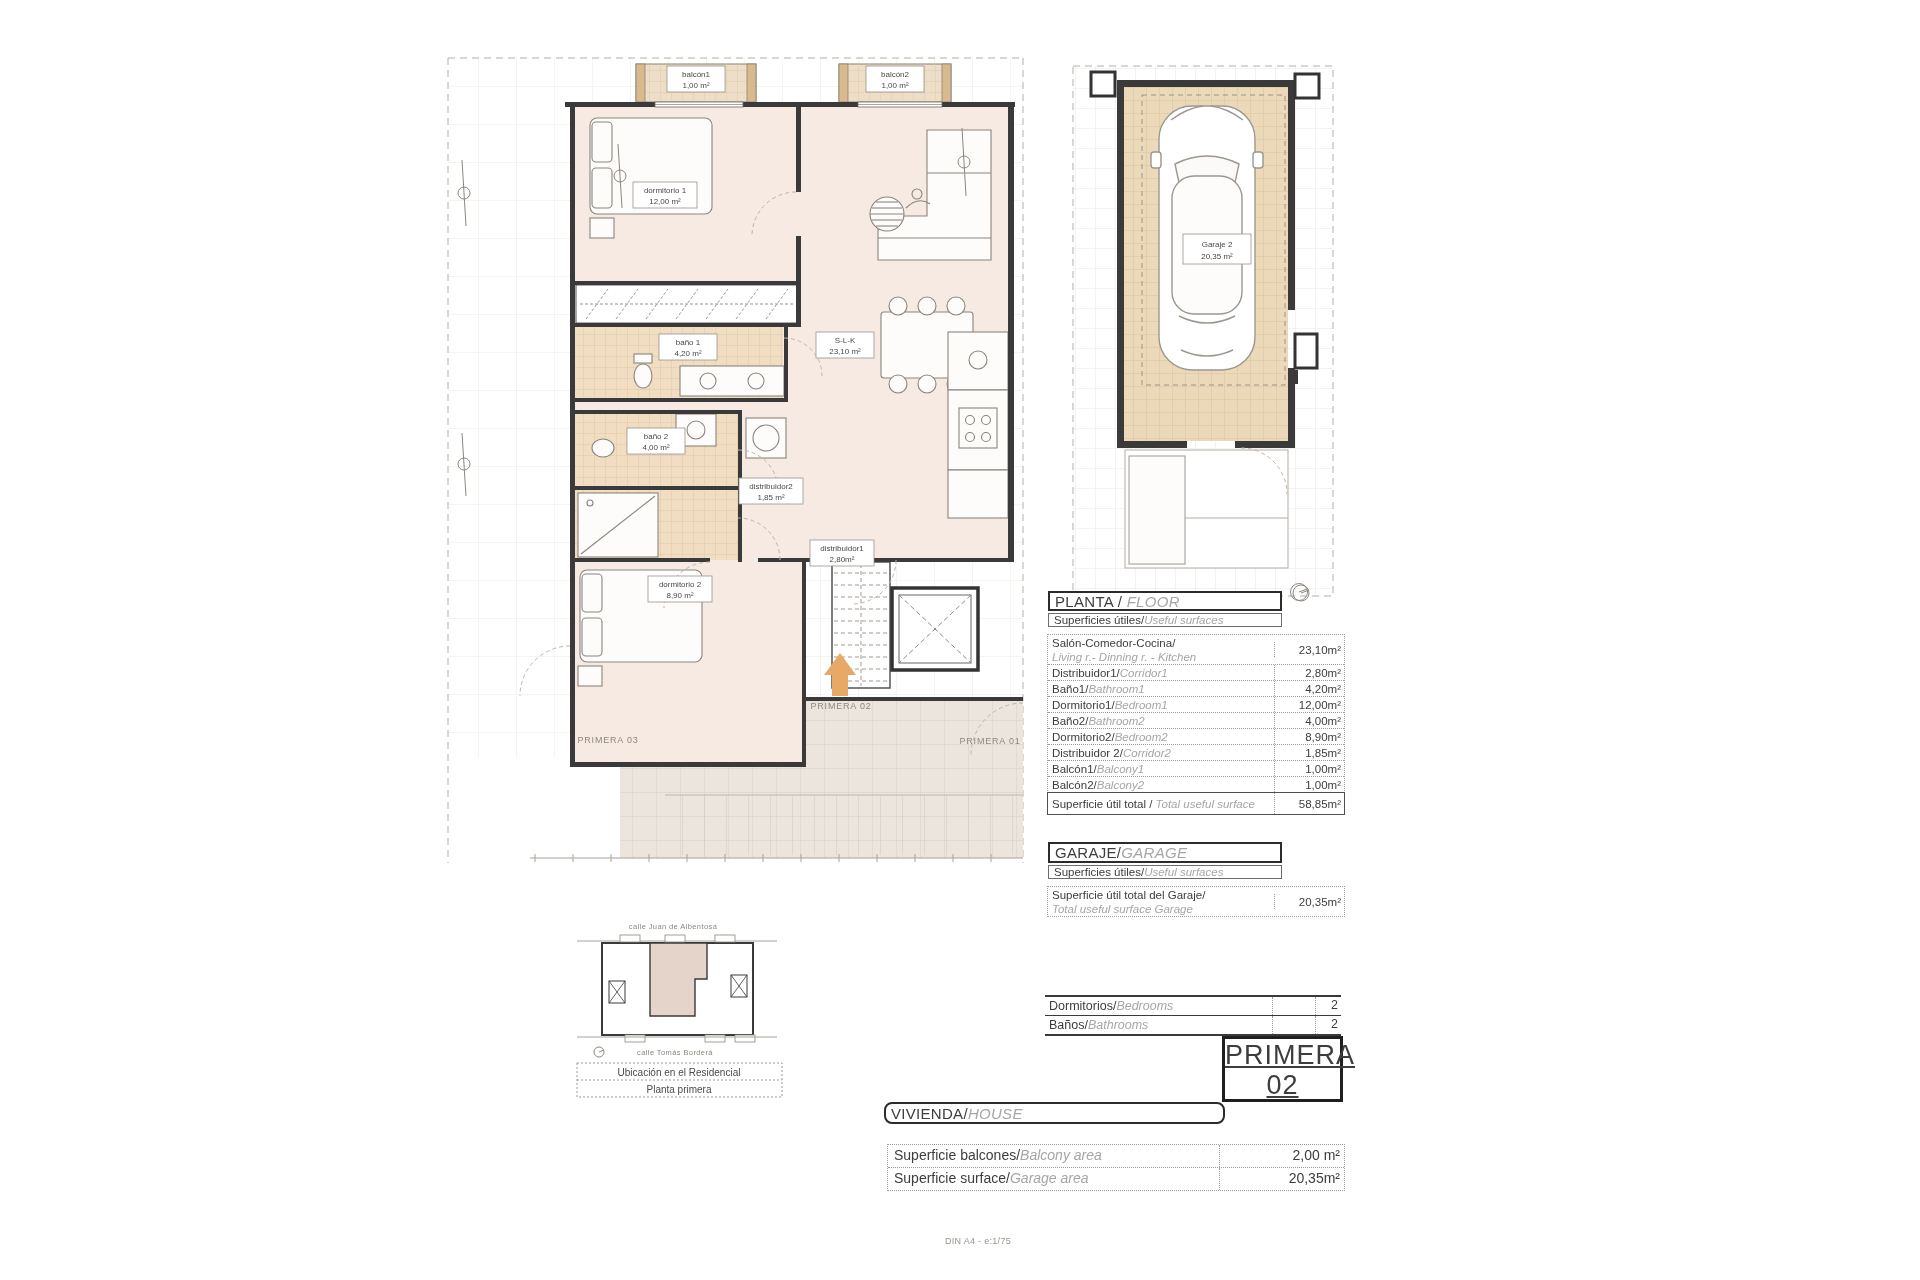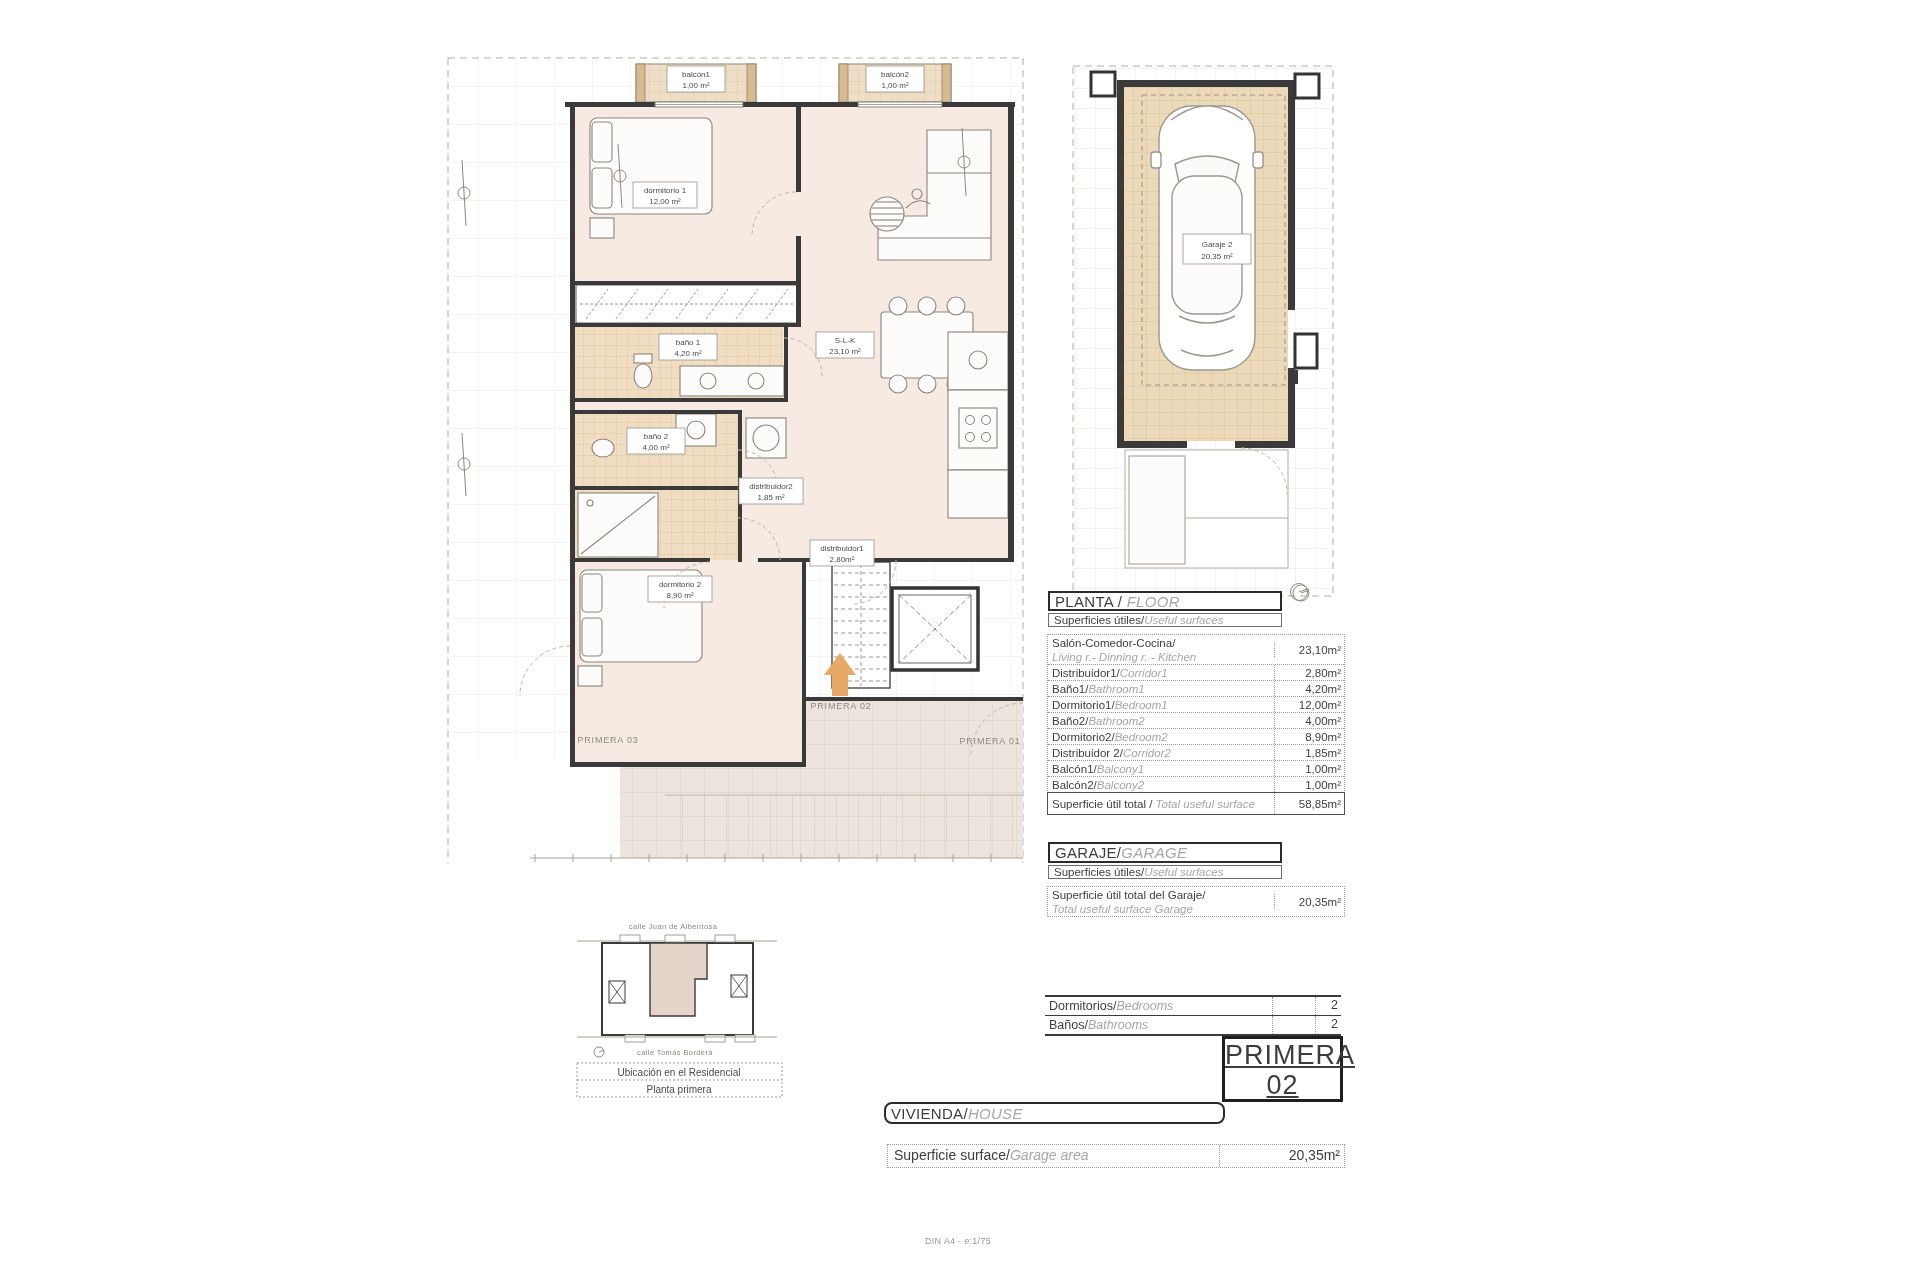--- a/index.html
+++ b/index.html
@@ -24,21 +24,21 @@
   .crow .lbl{flex:1;padding:1px 0 1px 4px;line-height:16px;white-space:pre;}
   .crow .sp{width:42px;border-left:1px dotted #9a9a9a;}
   .crow .val{width:22px;border-left:1px dotted #9a9a9a;text-align:right;padding-right:3px;line-height:16px;}
   .badge{border:3px solid #1f1f1f;background:#fff;text-align:center;font-size:27px;line-height:30px;letter-spacing:1px;color:#3d3d3d;padding-top:1px;text-decoration:underline;}
   .house{background:#fff;font-size:14px;border:1px dotted #9a9a9a;}
   .hrow{display:flex;border-top:1px dotted #9a9a9a;}
   .hrow:first-child{border-top:none;}
   .hrow .lbl{flex:1;padding:2px 2px 1px 6px;line-height:17px;white-space:pre;}
   .hrow .val{width:120px;border-left:1px dotted #9a9a9a;text-align:right;padding:2px 4px 1px 0;line-height:17px;}
   .note{font-size:9px;}
-  .ftr{font-size:9px;color:#9a958e;letter-spacing:.3px;}
+  .ftr{font-size:9px;color:#9a958e;letter-spacing:.3px;margin-left:20px;}
   svg text{font-family:"Liberation Sans",sans-serif;}
   .rmlbl{font-size:8px;fill:#4a4a4a;}
   .rmbox{fill:#ffffff;stroke:#9a948c;stroke-width:.8;}
   .unitlbl{font-size:9px;fill:#8d8880;letter-spacing:.8px;}
   .stlbl{font-size:7.5px;fill:#8d8880;letter-spacing:.4px;}
   .caplbl{font-size:10px;fill:#4a4a4a;}
 </style>
 </head>
 <body>
 
@@ -506,20 +506,24 @@
   <div class="abs badge" style="left:1222px;top:1036px;width:115px;height:59px;">
     <div>PRIMERA</div>
     <div>02</div>
   </div>
 
   <div class="abs hdrbox" style="left:884px;top:1102px;width:332px;height:18px;border-radius:8px;">
     <span class="es">VIVIENDA/</span><span class="en">HOUSE</span>
   </div>
   <div class="abs house" style="left:887px;top:1144px;width:456px;">
     <div class="hrow">
+      <div class="lbl"><span class="es">Superficie balcones</span><span class="es note"></span><span class="es">/</span><span class="en">Balcony area</span></div>
+      <div class="val">2,00 m²</div>
+    </div>
+    <div class="hrow">
       <div class="lbl"><span class="es">Superficie surface</span><span class="es note"></span><span class="es">/</span><span class="en">Garage area</span></div>
       <div class="val">20,35m²</div>
     </div>
   </div>
 
   <div class="abs ftr" style="left:925px;top:1236px;">DIN A4 - e:1/75</div>
 
 </div>
 
 </body></html>

